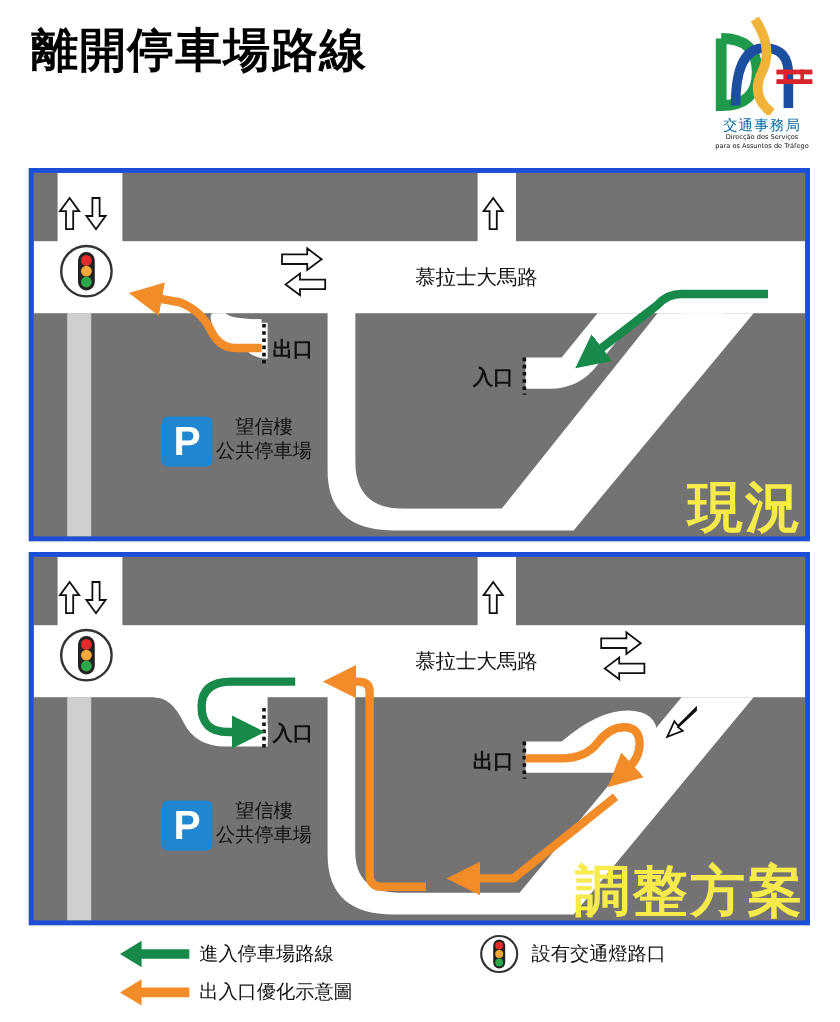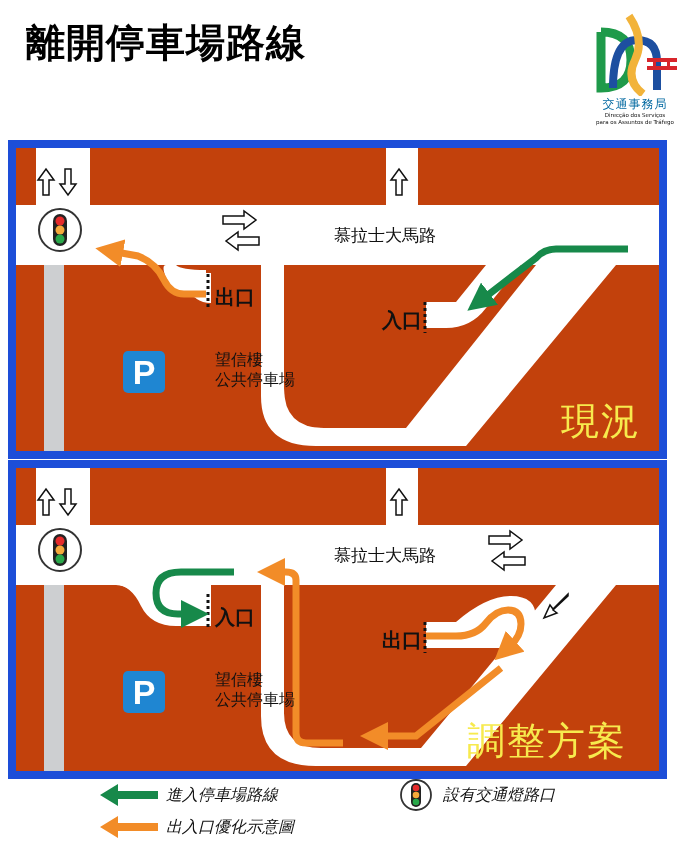--- a/index.html
+++ b/index.html
@@ -2,29 +2,29 @@
 <html><head>
 <meta charset="utf-8">
 <style>
   html, body { margin:0; padding:0; background:#ffffff; }
   body { width:700px; height:852px; position:relative; overflow:hidden; font-family:"DejaVu Sans","Liberation Sans",sans-serif; }
   .title { position:absolute; left:26px; top:18px; font-weight:bold; font-size:39px; line-height:50px; color:#000; letter-spacing:1px; }
   .title div { white-space:nowrap; }
   .logo { position:absolute; left:585px; top:10px; width:100px; height:120px; }
   .logo-text-cn { position:absolute; left:0; top:86px; width:100px; text-align:center; font-size:12px; color:#0369a1; letter-spacing:1px; }
   .logo-text-pt { position:absolute; left:0; top:102px; width:100px; text-align:center; font-size:5.5px; line-height:7px; color:#111; }
-  .panel { position:absolute; left:8px; width:643px; border:8px solid #1d4ed8; background:#c2410c; overflow:hidden; }
+  .panel { position:absolute; left:24px; width:643px; border:4px solid #1d4ed8; background:#737373; overflow:hidden; }
   .panel svg { position:absolute; left:0; top:0; }
   .txt { position:absolute; white-space:nowrap; color:#111; }
   .road-name { font-size:17px; }
-  .exit-label { font-size:20px; font-weight:bold; }
-  .park-name { font-size:16px; text-align:left; line-height:20px;margin-left:47px; }
+  .exit-label { font-size:17px; font-weight:bold; }
+  .park-name { font-size:16px; text-align:center; line-height:20px; }
   .park-icon { position:absolute; width:42px; height:42px; background:#1f86d2; border-radius:5px; color:#fff; font-weight:bold; font-size:34px; line-height:42px; text-align:center; font-family:"Liberation Sans",sans-serif; }
-  .status { position:absolute; font-weight:normal; color:#f7ea4d; font-size:38px; letter-spacing:2px; white-space:nowrap; }
-  .legend-label { position:absolute; font-size:16px; color:#111; white-space:nowrap;font-style:italic; }
+  .status { position:absolute; font-weight:bold; color:#f7ea4d; font-size:46px; letter-spacing:2px; white-space:nowrap; }
+  .legend-label { position:absolute; font-size:16px; color:#111; white-space:nowrap; }
 </style>
 </head>
 <body>
 
 <div class="title">
   <div>離開停車場路線</div>
 </div>
 
 <div class="logo">
   <svg width="100" height="86" viewBox="0 0 100 86">

